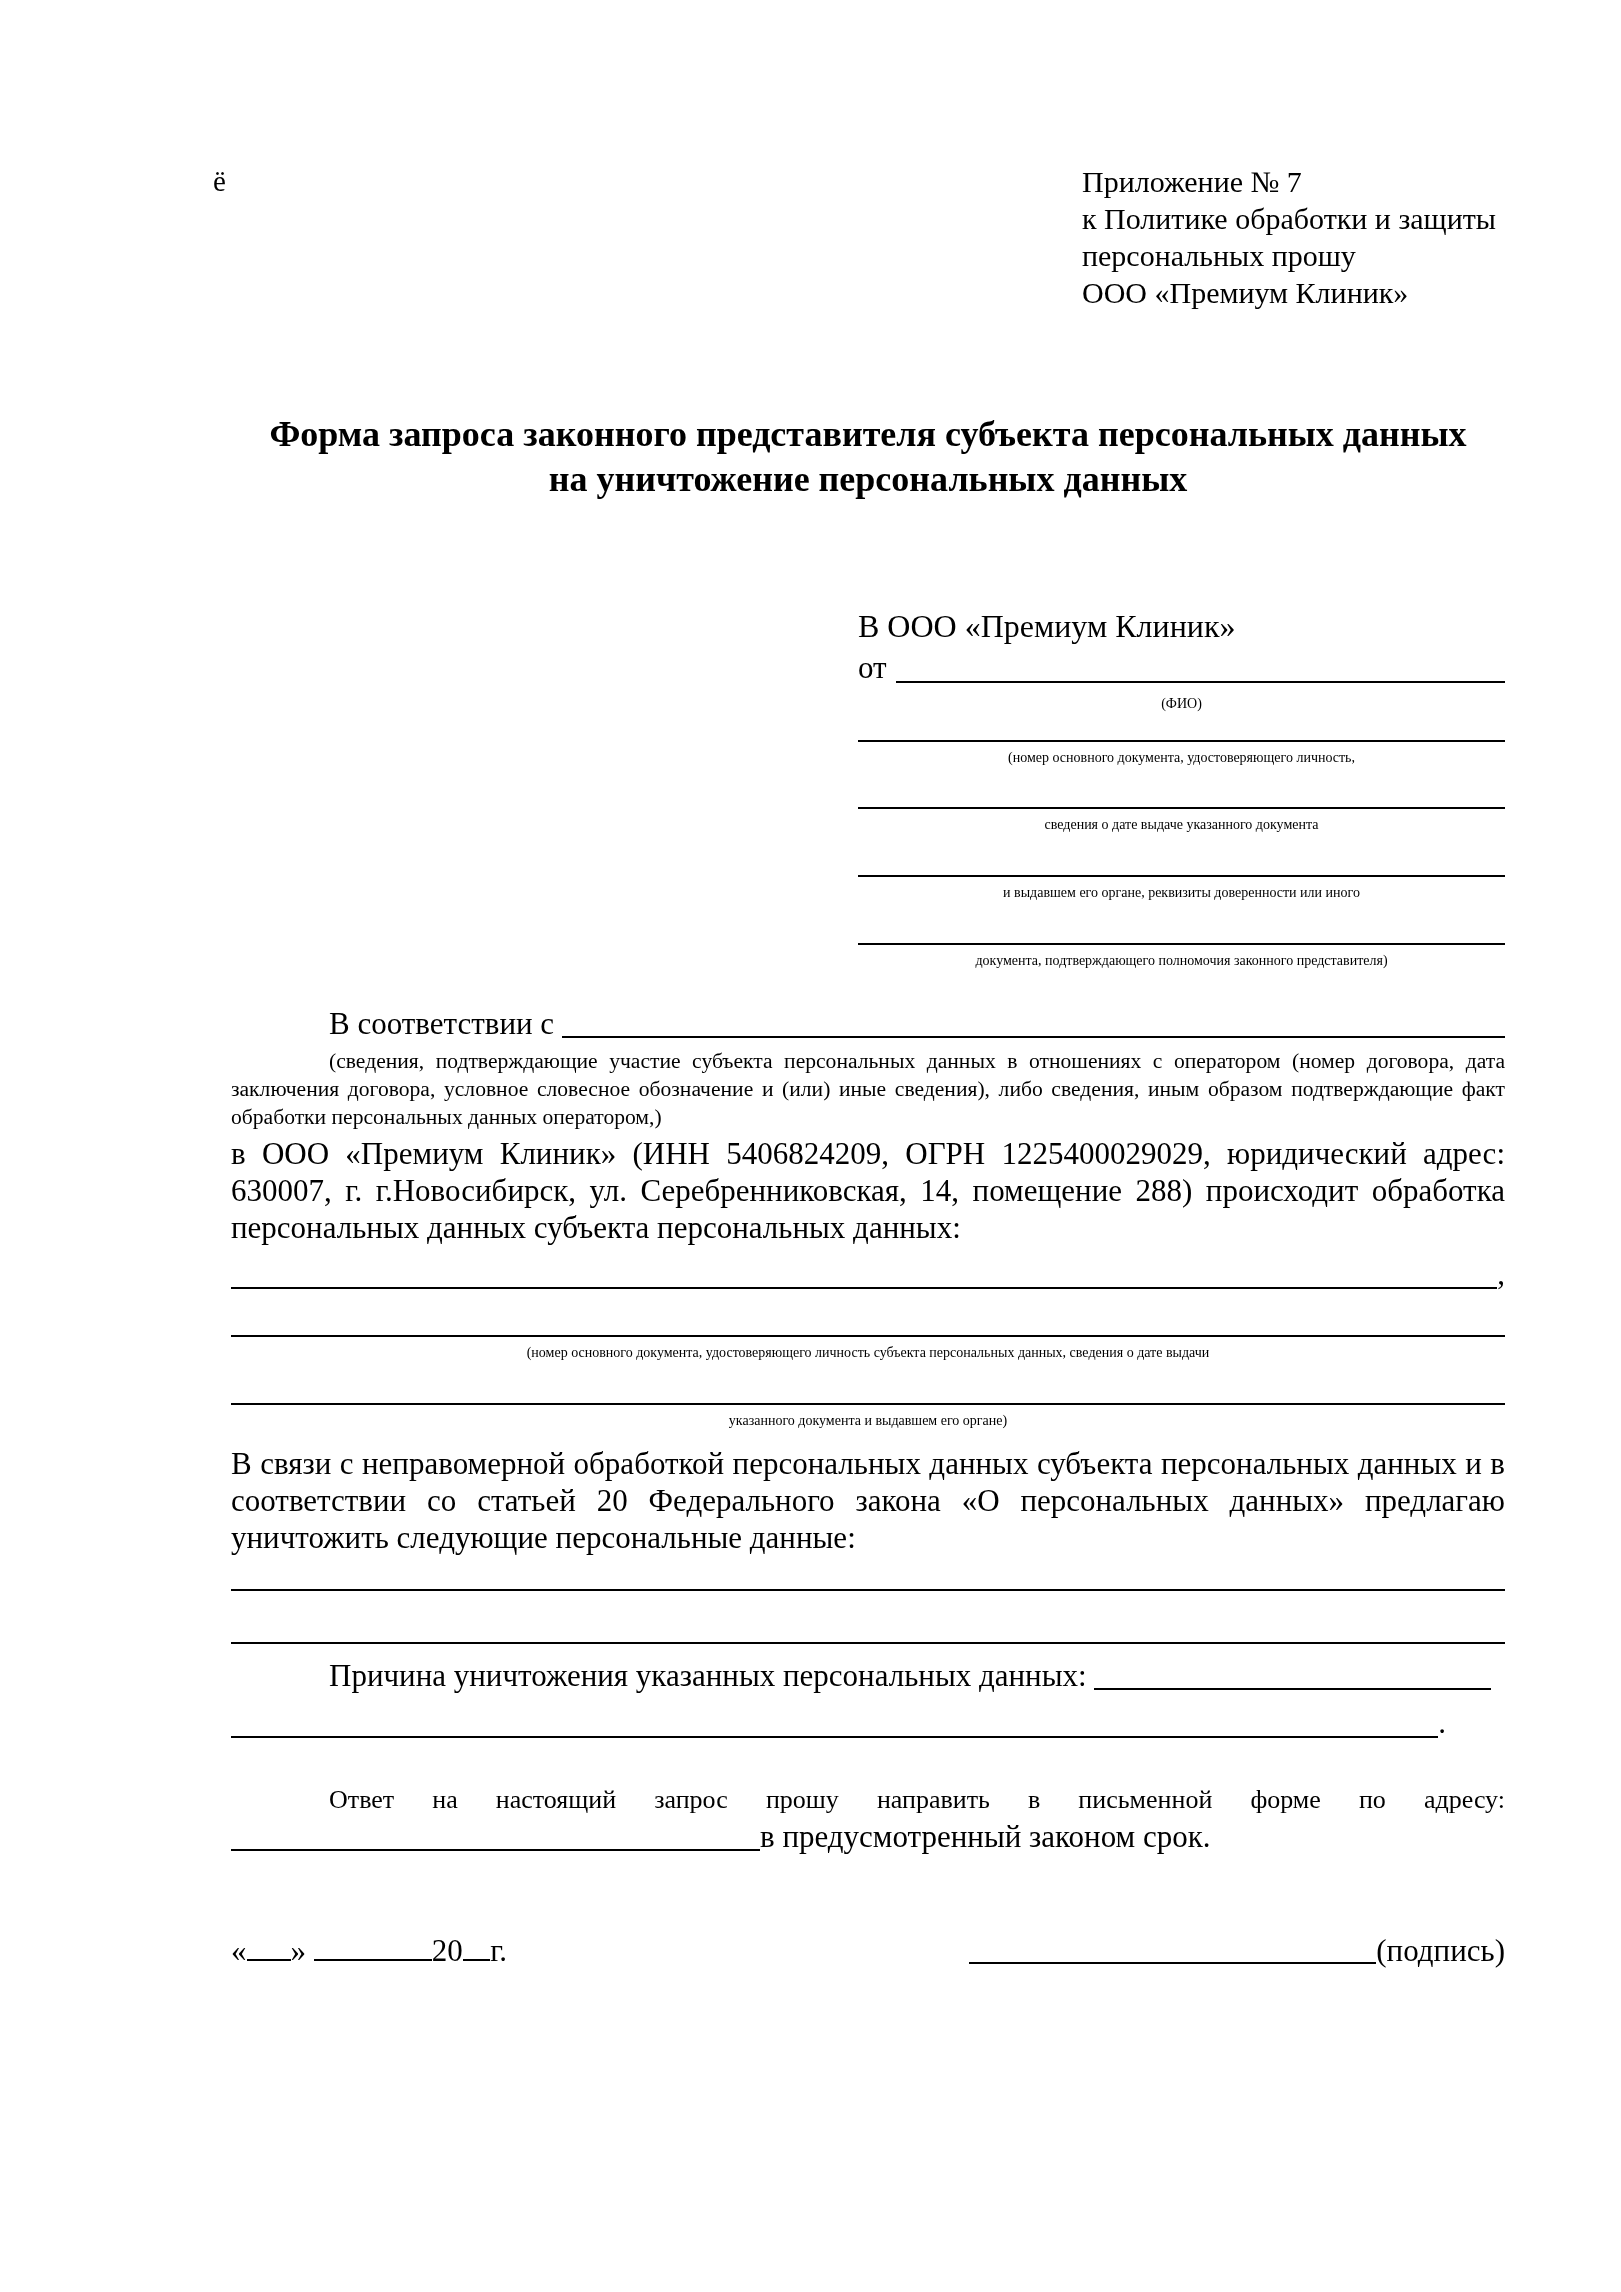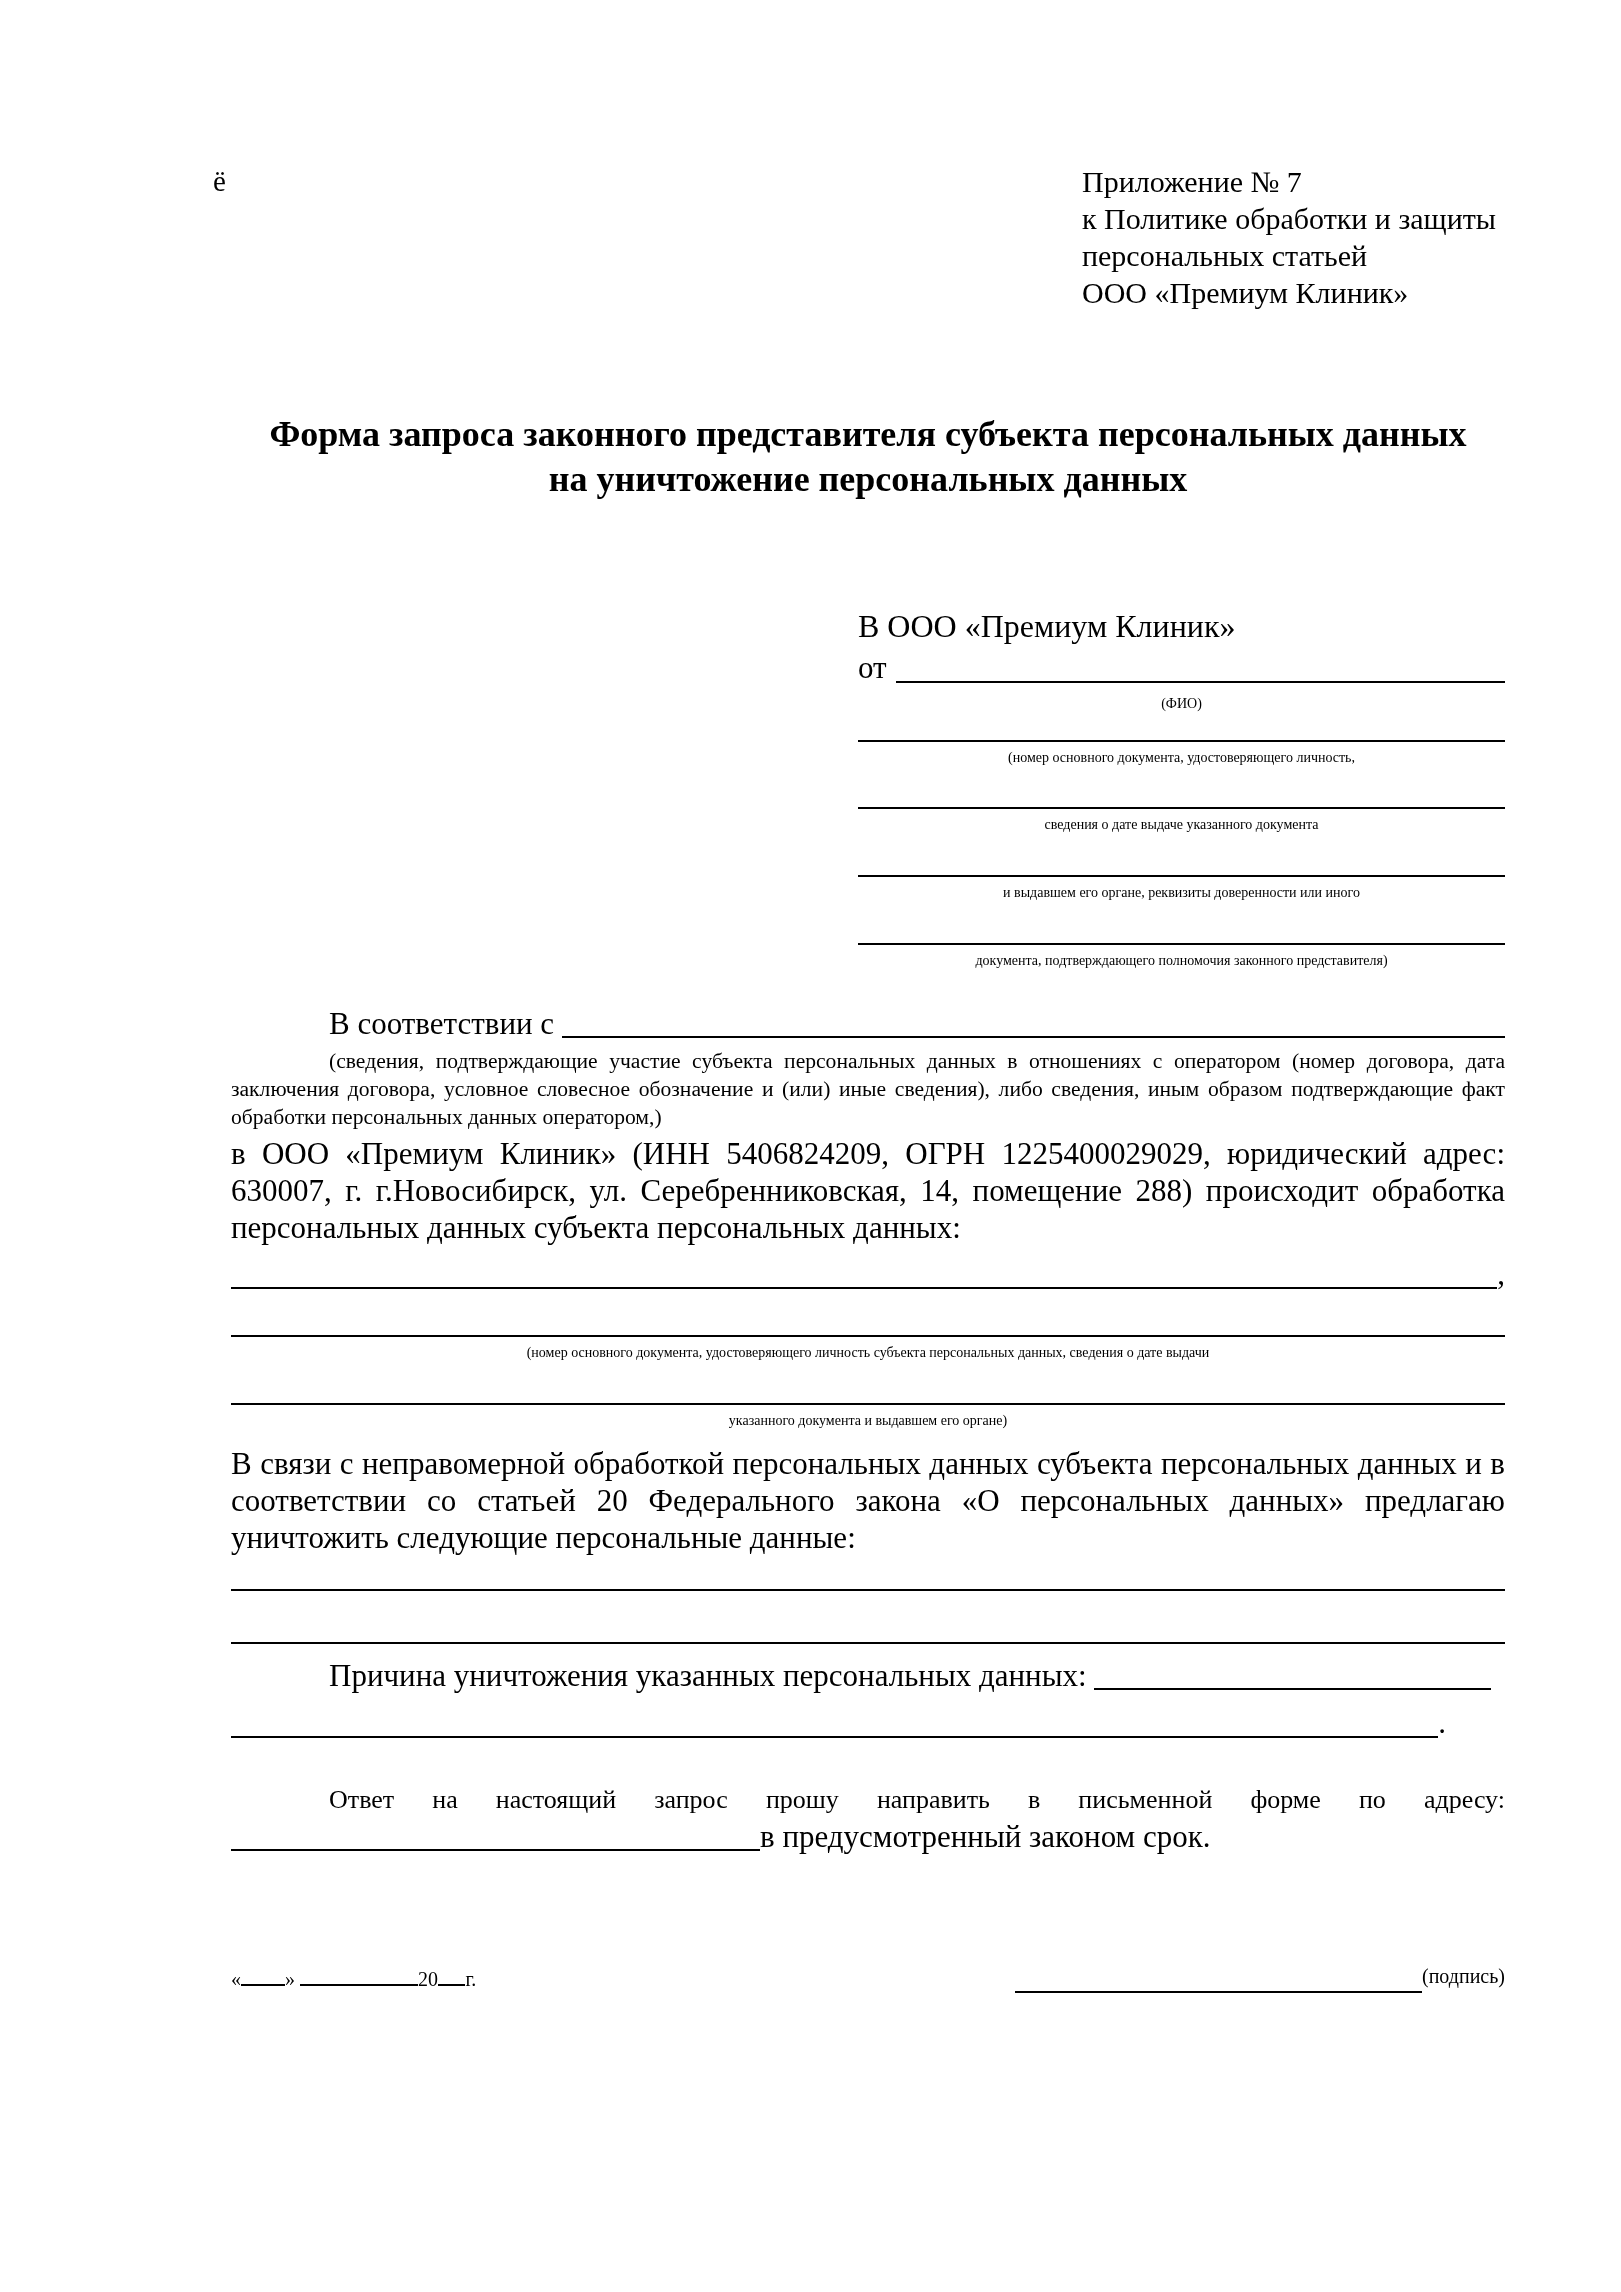--- a/index.html
+++ b/index.html
@@ -48,39 +48,39 @@
   .freeblank2 { margin-top:41px; }
   .reason-row { margin-top:11.8px; line-height:39px; height:39px; font-size:31px; padding-left:98px;justify-content:flex-end; }
   .reason-row .lbl { white-space:nowrap; padding-right:7.8px; }
   .reason-row .grow { margin-right:13.7px; }
   .period-row { margin-top:7.8px; height:43px; line-height:39px; font-size:31px; padding-right:59px; }
   .period-row .grow { margin-bottom:7.8px; }
   .reply1 { margin-top:35px; font-size:26px; line-height:37px; text-indent:98px; text-align:justify; text-align-last:justify; }
   .reply2 { height:39px; line-height:37px; font-size:31px; display:flex; }
   .reply2 .adr-blank { width:529px; margin-bottom:5.9px; }
   .reply2 .tail { white-space:nowrap; }
-  .sig-row { margin-top:100px; display:flex; justify-content:space-between; font-size:20px; line-height:39px; }
+  .sig-row { margin-top:74px; display:flex; justify-content:space-between; font-size:31px; line-height:39px; }
   .sig-left { white-space:nowrap; }
   .iblank { display:inline-block; border-bottom:2.9px solid #000; height:29px; vertical-align:baseline; }
   .w45 { width:44px; } .w120 { width:118px; } .w28 { width:27.4px; }
   .sig-right { display:flex; align-items:stretch; }
   .sig-right .sig-blank { width:407px; border-bottom:2.9px solid #000; margin-bottom:5.9px; }
   .sig-right .sig-cap { white-space:nowrap; }
 </style>
 </head>
 <body>
 
 <div class="page">
 
   <div class="stray">ё</div>
 
   <div class="appendix">
     <div>Приложение № 7</div>
     <div>к Политике обработки и защиты</div>
-    <div>персональных статьей</div>
+    <div>персональных прошу</div>
     <div>ООО «Премиум Клиник»</div>
   </div>
 
   <div class="content">
 
     <div class="title-block">
       <div>Форма запроса законного представителя субъекта персональных данных</div>
       <div>на уничтожение персональных данных</div>
     </div>
 

